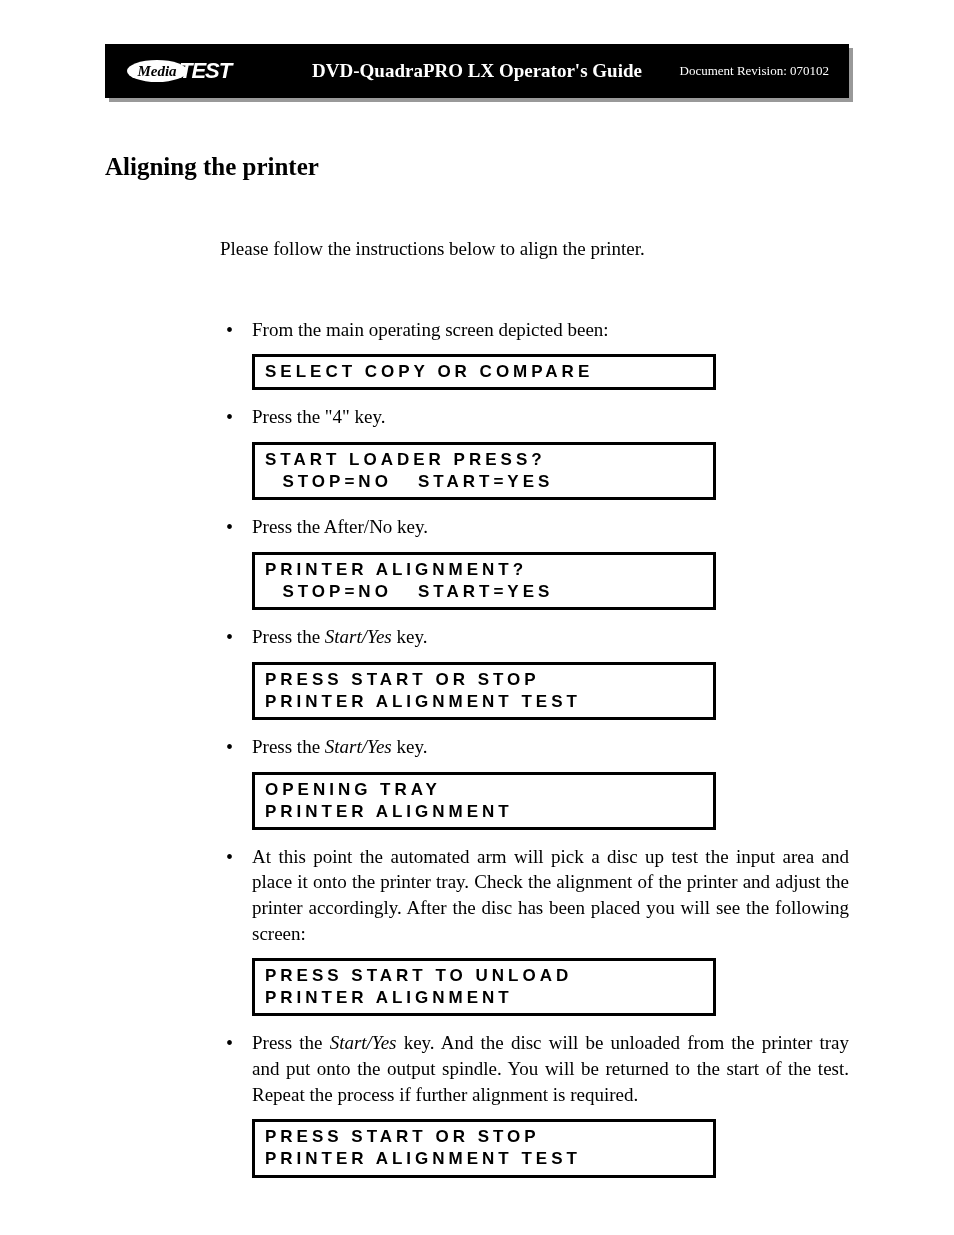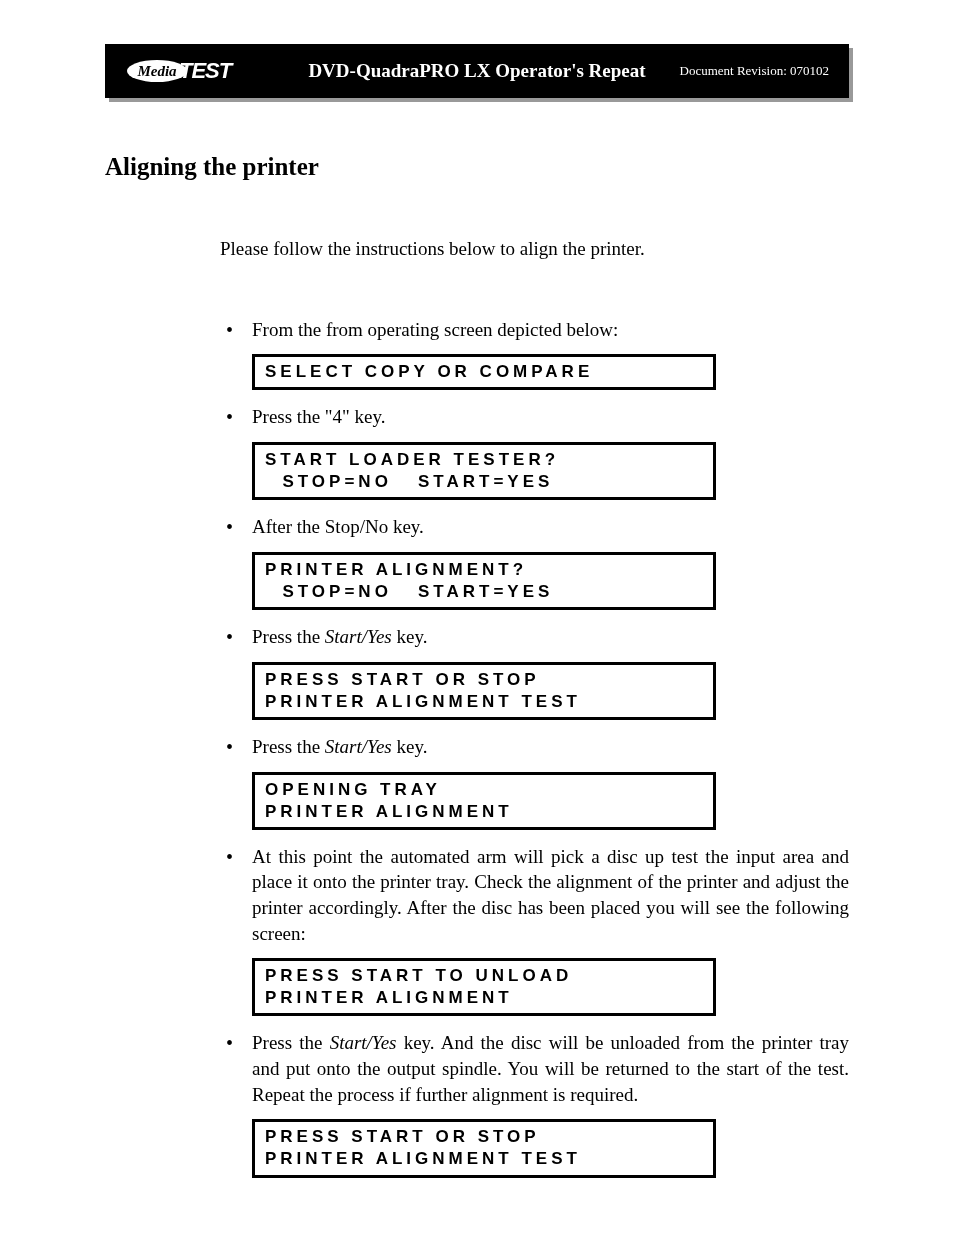--- a/index.html
+++ b/index.html
@@ -121,45 +121,45 @@
 </head>
 <body>
 
 <div class="page">
 
   <div class="header-bar">
     <div class="logo">
       <span class="logo-oval">Media</span>
       <span class="logo-tail">TEST</span>
     </div>
-    <div class="header-title">DVD-QuadraPRO LX Operator's Repeat</div>
+    <div class="header-title">DVD-QuadraPRO LX Operator's Guide</div>
     <div class="header-rev">Document Revision: 070102</div>
   </div>
 
   <div class="section-heading">Aligning the printer</div>
 
   <div class="body-area">
 
     <p class="intro">Please follow the instructions below to align the printer.</p>
 
     <ul class="steps">
 
       <li>
-        <span>From the from operating screen depicted below:</span>
+        <span>From the main operating screen depicted been:</span>
       </li>
       <div class="lcd">SELECT COPY OR COMPARE</div>
 
       <li>
         <span>Press the "4" key.</span>
       </li>
-      <div class="lcd">START LOADER TESTER?
+      <div class="lcd">START LOADER PRESS?
   STOP=NO   START=YES</div>
 
       <li>
-        <span>After the Stop/No key.</span>
+        <span>Press the After/No key.</span>
       </li>
       <div class="lcd">PRINTER ALIGNMENT?
   STOP=NO   START=YES</div>
 
       <li>
         <span>Press the </span><span class="italic">Start/Yes</span><span> key.</span>
       </li>
       <div class="lcd">PRESS START OR STOP
 PRINTER ALIGNMENT TEST</div>
 

